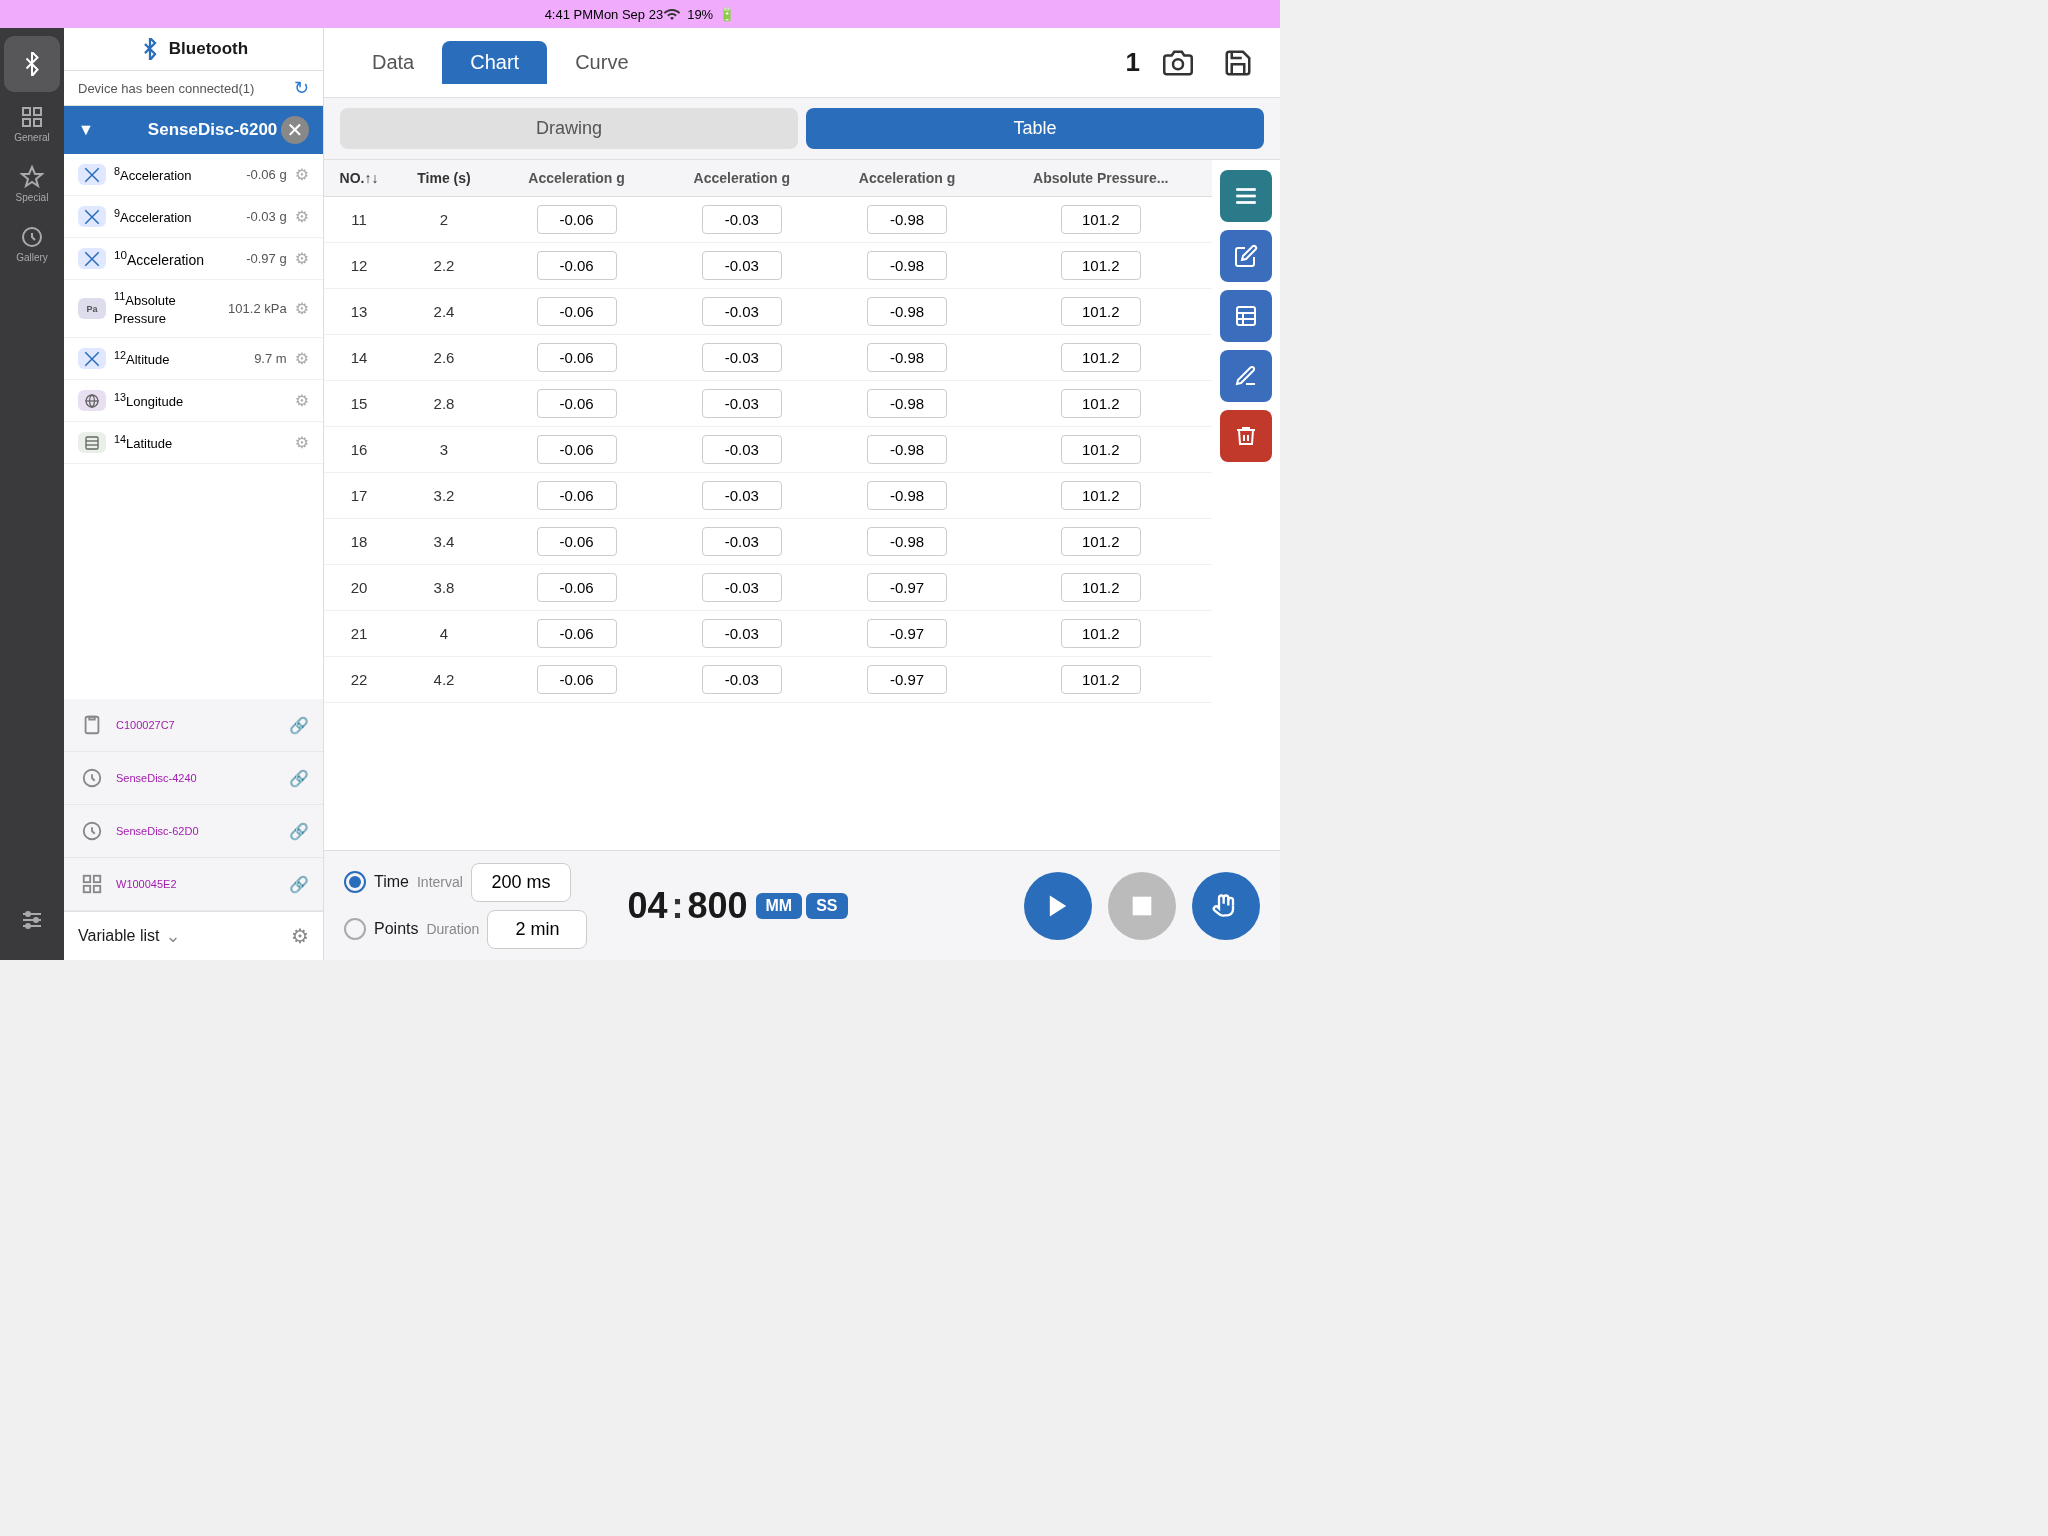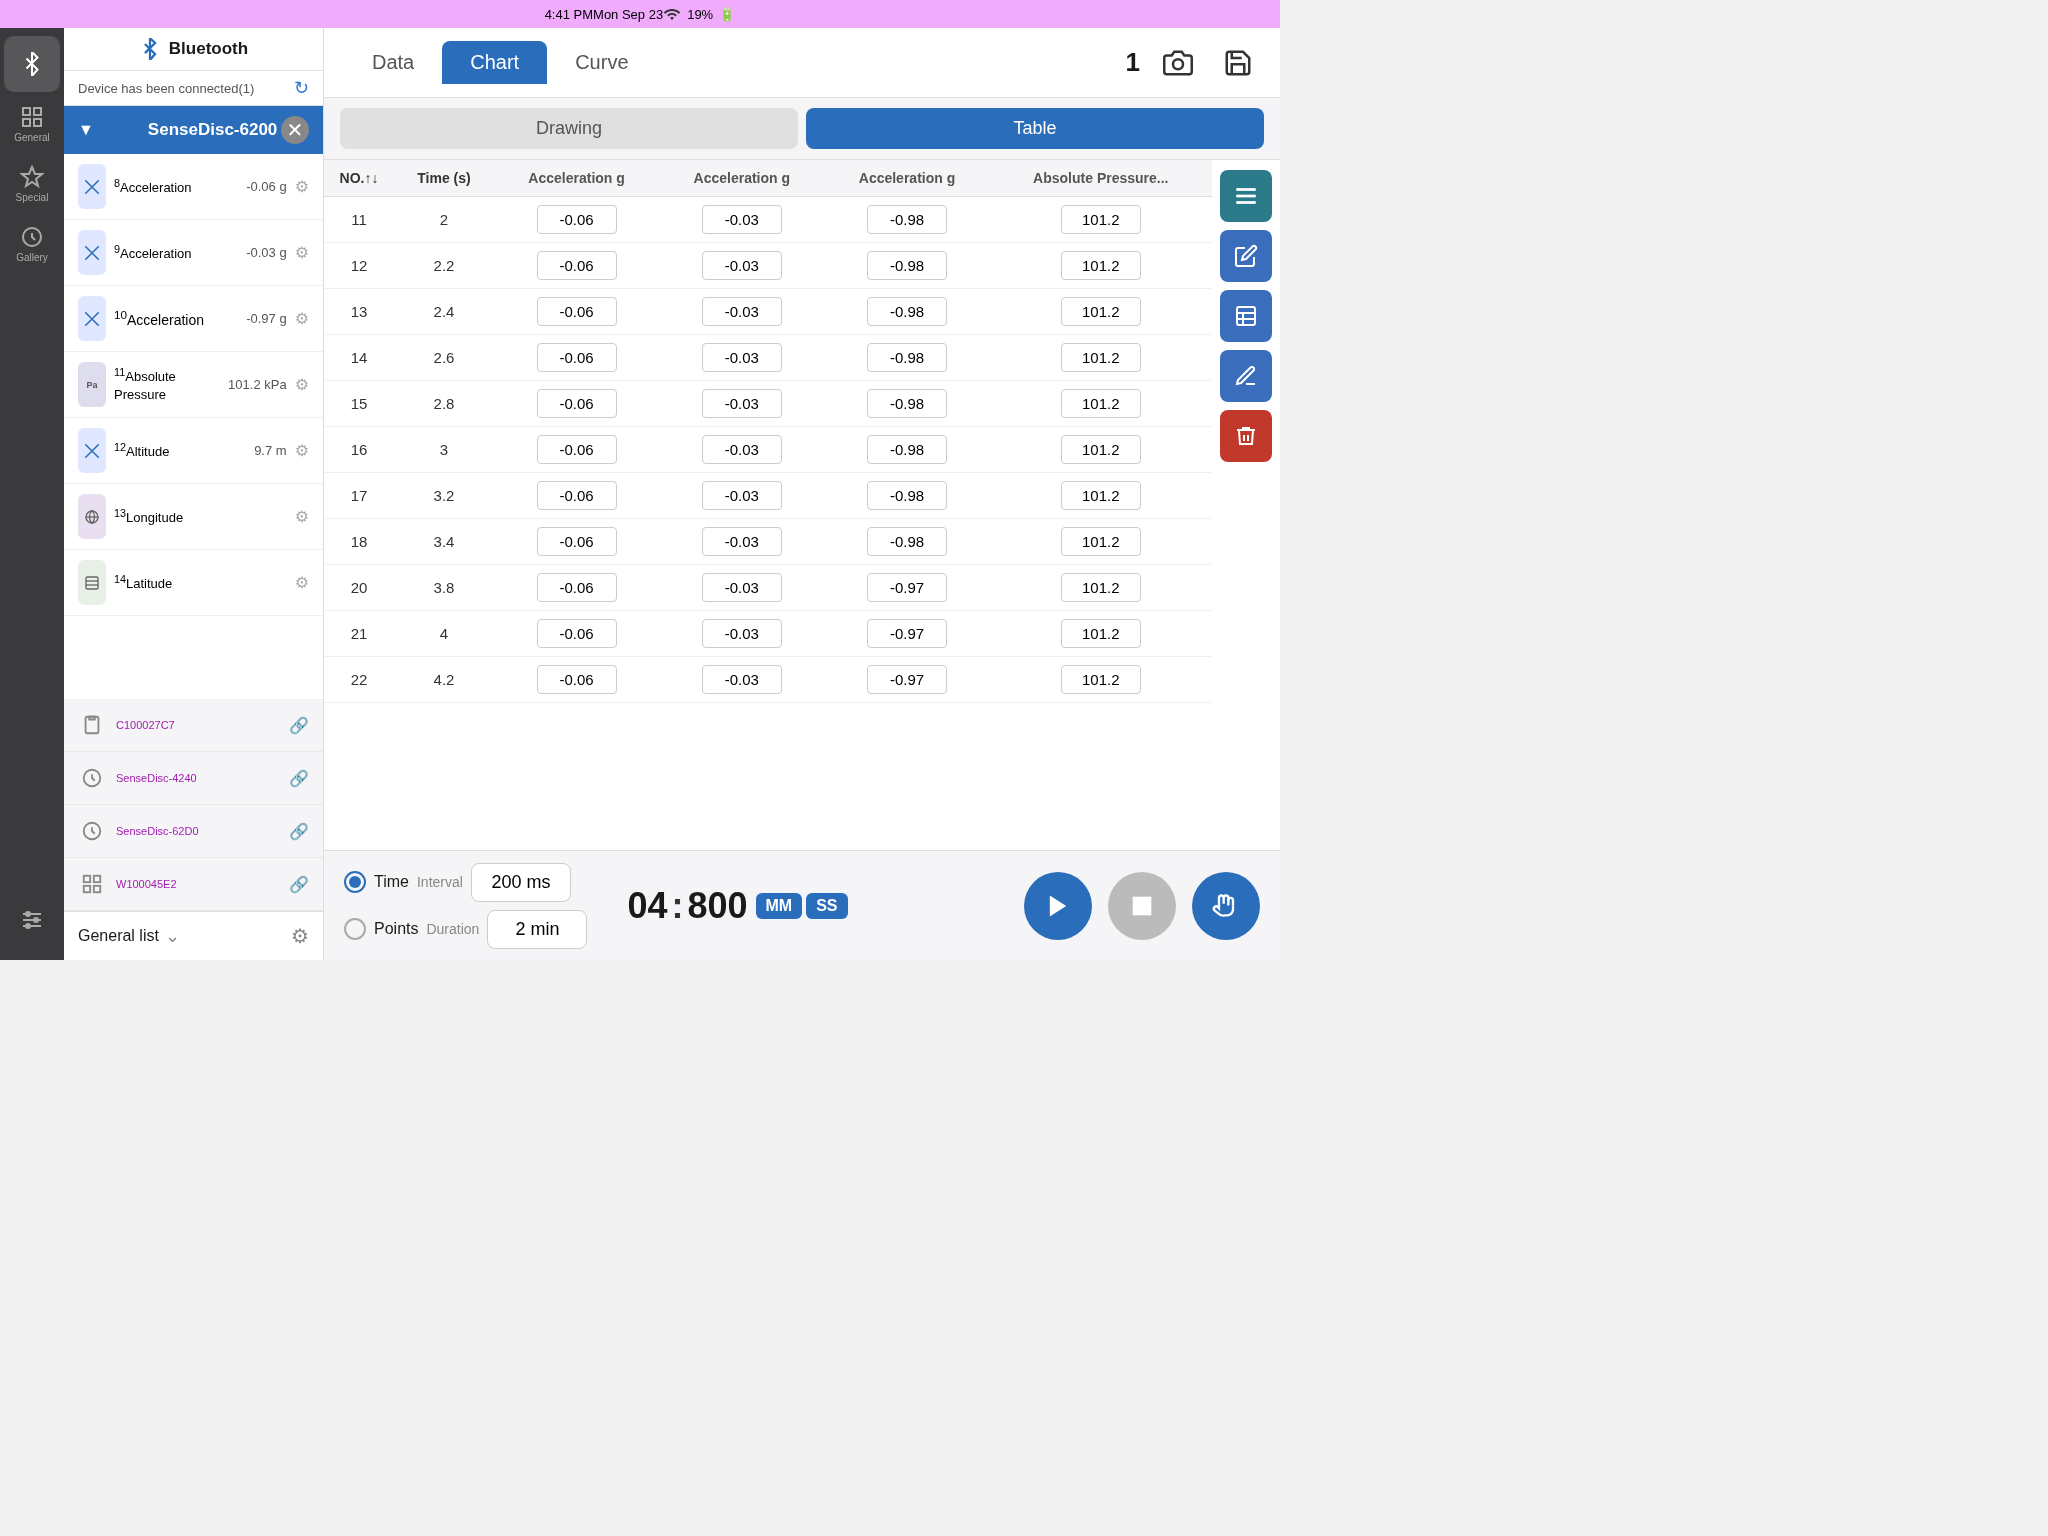--- a/index.html
+++ b/index.html
@@ -90,21 +90,21 @@
     .active-device-arrow { margin-right: 6px; }
 
     .sensor-list { flex: 1; overflow-y: auto; background: #fff; }
     .sensor-item {
       display: flex;
       align-items: center;
       padding: 10px 14px;
       border-bottom: 1px solid #f0f0f0;
       gap: 8px;
     }
-    .sensor-icon { width: 28px; height: 45px; background: #e0e8ff; border-radius: 6px; display: flex; align-items: center; justify-content: center; font-size: 11px; color: #2a6dbb; font-weight: 700; flex-shrink: 0; }
+    .sensor-icon { width: 28px; height: 21px; background: #e0e8ff; border-radius: 6px; display: flex; align-items: center; justify-content: center; font-size: 11px; color: #2a6dbb; font-weight: 700; flex-shrink: 0; }
     .sensor-info { flex: 1; }
     .sensor-gear { color: #aaa; font-size: 16px; cursor: pointer; }
 
     .device-list { background: #f5f5f7; }
     .device-item {
       display: flex;
       align-items: center;
       padding: 12px 14px;
       border-bottom: 1px solid #e8e8e8;
       gap: 10px;
@@ -476,21 +476,21 @@
               <rect x="14" y="14" width="7" height="7"></rect>
             </svg>
         </div>
         <span class="device-item-name">W100045E2</span>
         <span class="device-link-icon">🔗</span>
       </div>
     </div>
 
     <div class="variable-list-bar">
       <div class="variable-list-label">
-        <span>General list</span>
+        <span>Variable list</span>
         <span style="font-size:18px;color:#888;">⌄</span>
       </div>
       <span style="font-size:20px;color:#888;">⚙</span>
     </div>
   </div>
 
   <div class="main-content">
 
     <div class="top-tabs">
       <div class="tab">Data</div>

